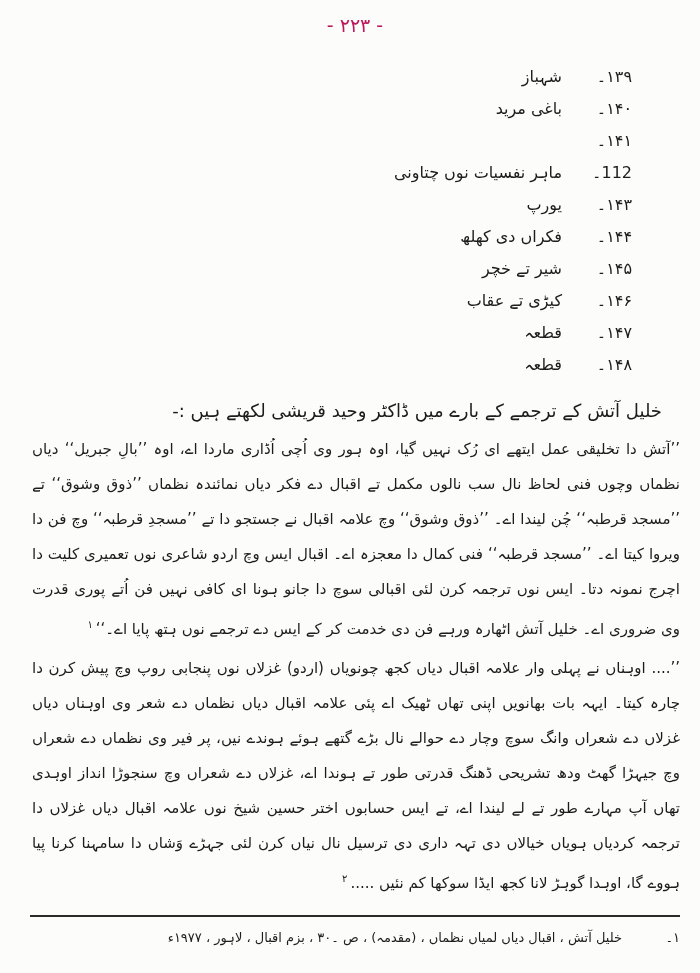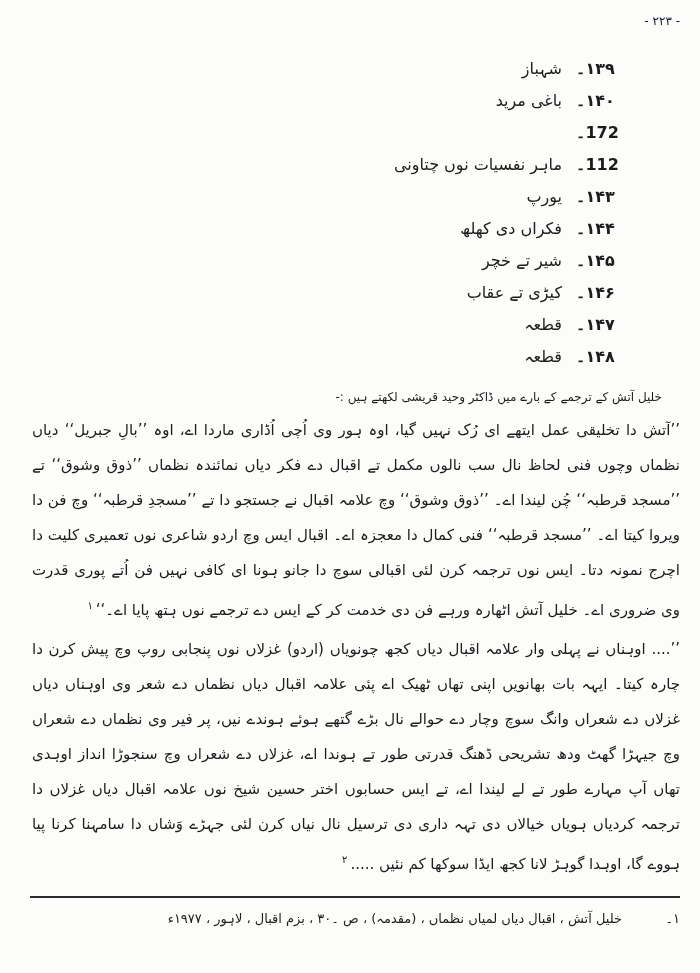--- a/index.html
+++ b/index.html
@@ -9,51 +9,51 @@
     margin:0 auto;
     background:#fcfcfa;
     color:#1c1c1c;
     font-family:"DejaVu Sans",sans-serif;
     overflow:hidden;
     box-sizing:border-box;
     padding:14px 20px 0 30px;
     direction:rtl;
   }
   .page-number{
-    font-size:12px;
+    text-align:center;
+    font-size:19px;
     letter-spacing:2px;
-    color:#0f172a;
+    color:#be185d;
   }
   
   .poem-list{
     margin:24px 48px 0 0;
   }
   .poem-row{
     display:flex;
     direction:rtl;
     align-items:center;
     height:32px;
     font-size:16px;
   }
   .poem-num{
     width:56px;
     flex:0 0 56px;
-    text-align:left;
+    text-align:right;
     white-space:nowrap;
-    font-weight:bold;
   }
   .poem-title{
     padding-right:14px;
     white-space:nowrap;
     font-weight:500;
   }
   
   .intro{
     margin:14px 18px 4px 0;
-    font-size:12px;
+    font-size:18px;
     text-align:right;
     line-height:1.9;
     font-weight:500;
   }
   
   .quote{
     margin:4px 0 0 2px;
     font-size:15px;
     line-height:35px;
     text-align:justify;
@@ -96,21 +96,21 @@
   <div class="poem-list">
     <div class="poem-row">
       <span class="poem-num">۱۳۹۔</span>
       <span class="poem-title">شہباز</span>
     </div>
     <div class="poem-row">
       <span class="poem-num">۱۴۰۔</span>
       <span class="poem-title">باغی مرید</span>
     </div>
     <div class="poem-row">
-      <span class="poem-num">172۔</span>
+      <span class="poem-num">۱۴۱۔</span>
     </div>
     <div class="poem-row">
       <span class="poem-num">112۔</span>
       <span class="poem-title">ماہر نفسیات نوں چتاونی</span>
     </div>
     <div class="poem-row">
       <span class="poem-num">۱۴۳۔</span>
       <span class="poem-title">یورپ</span>
     </div>
     <div class="poem-row">

